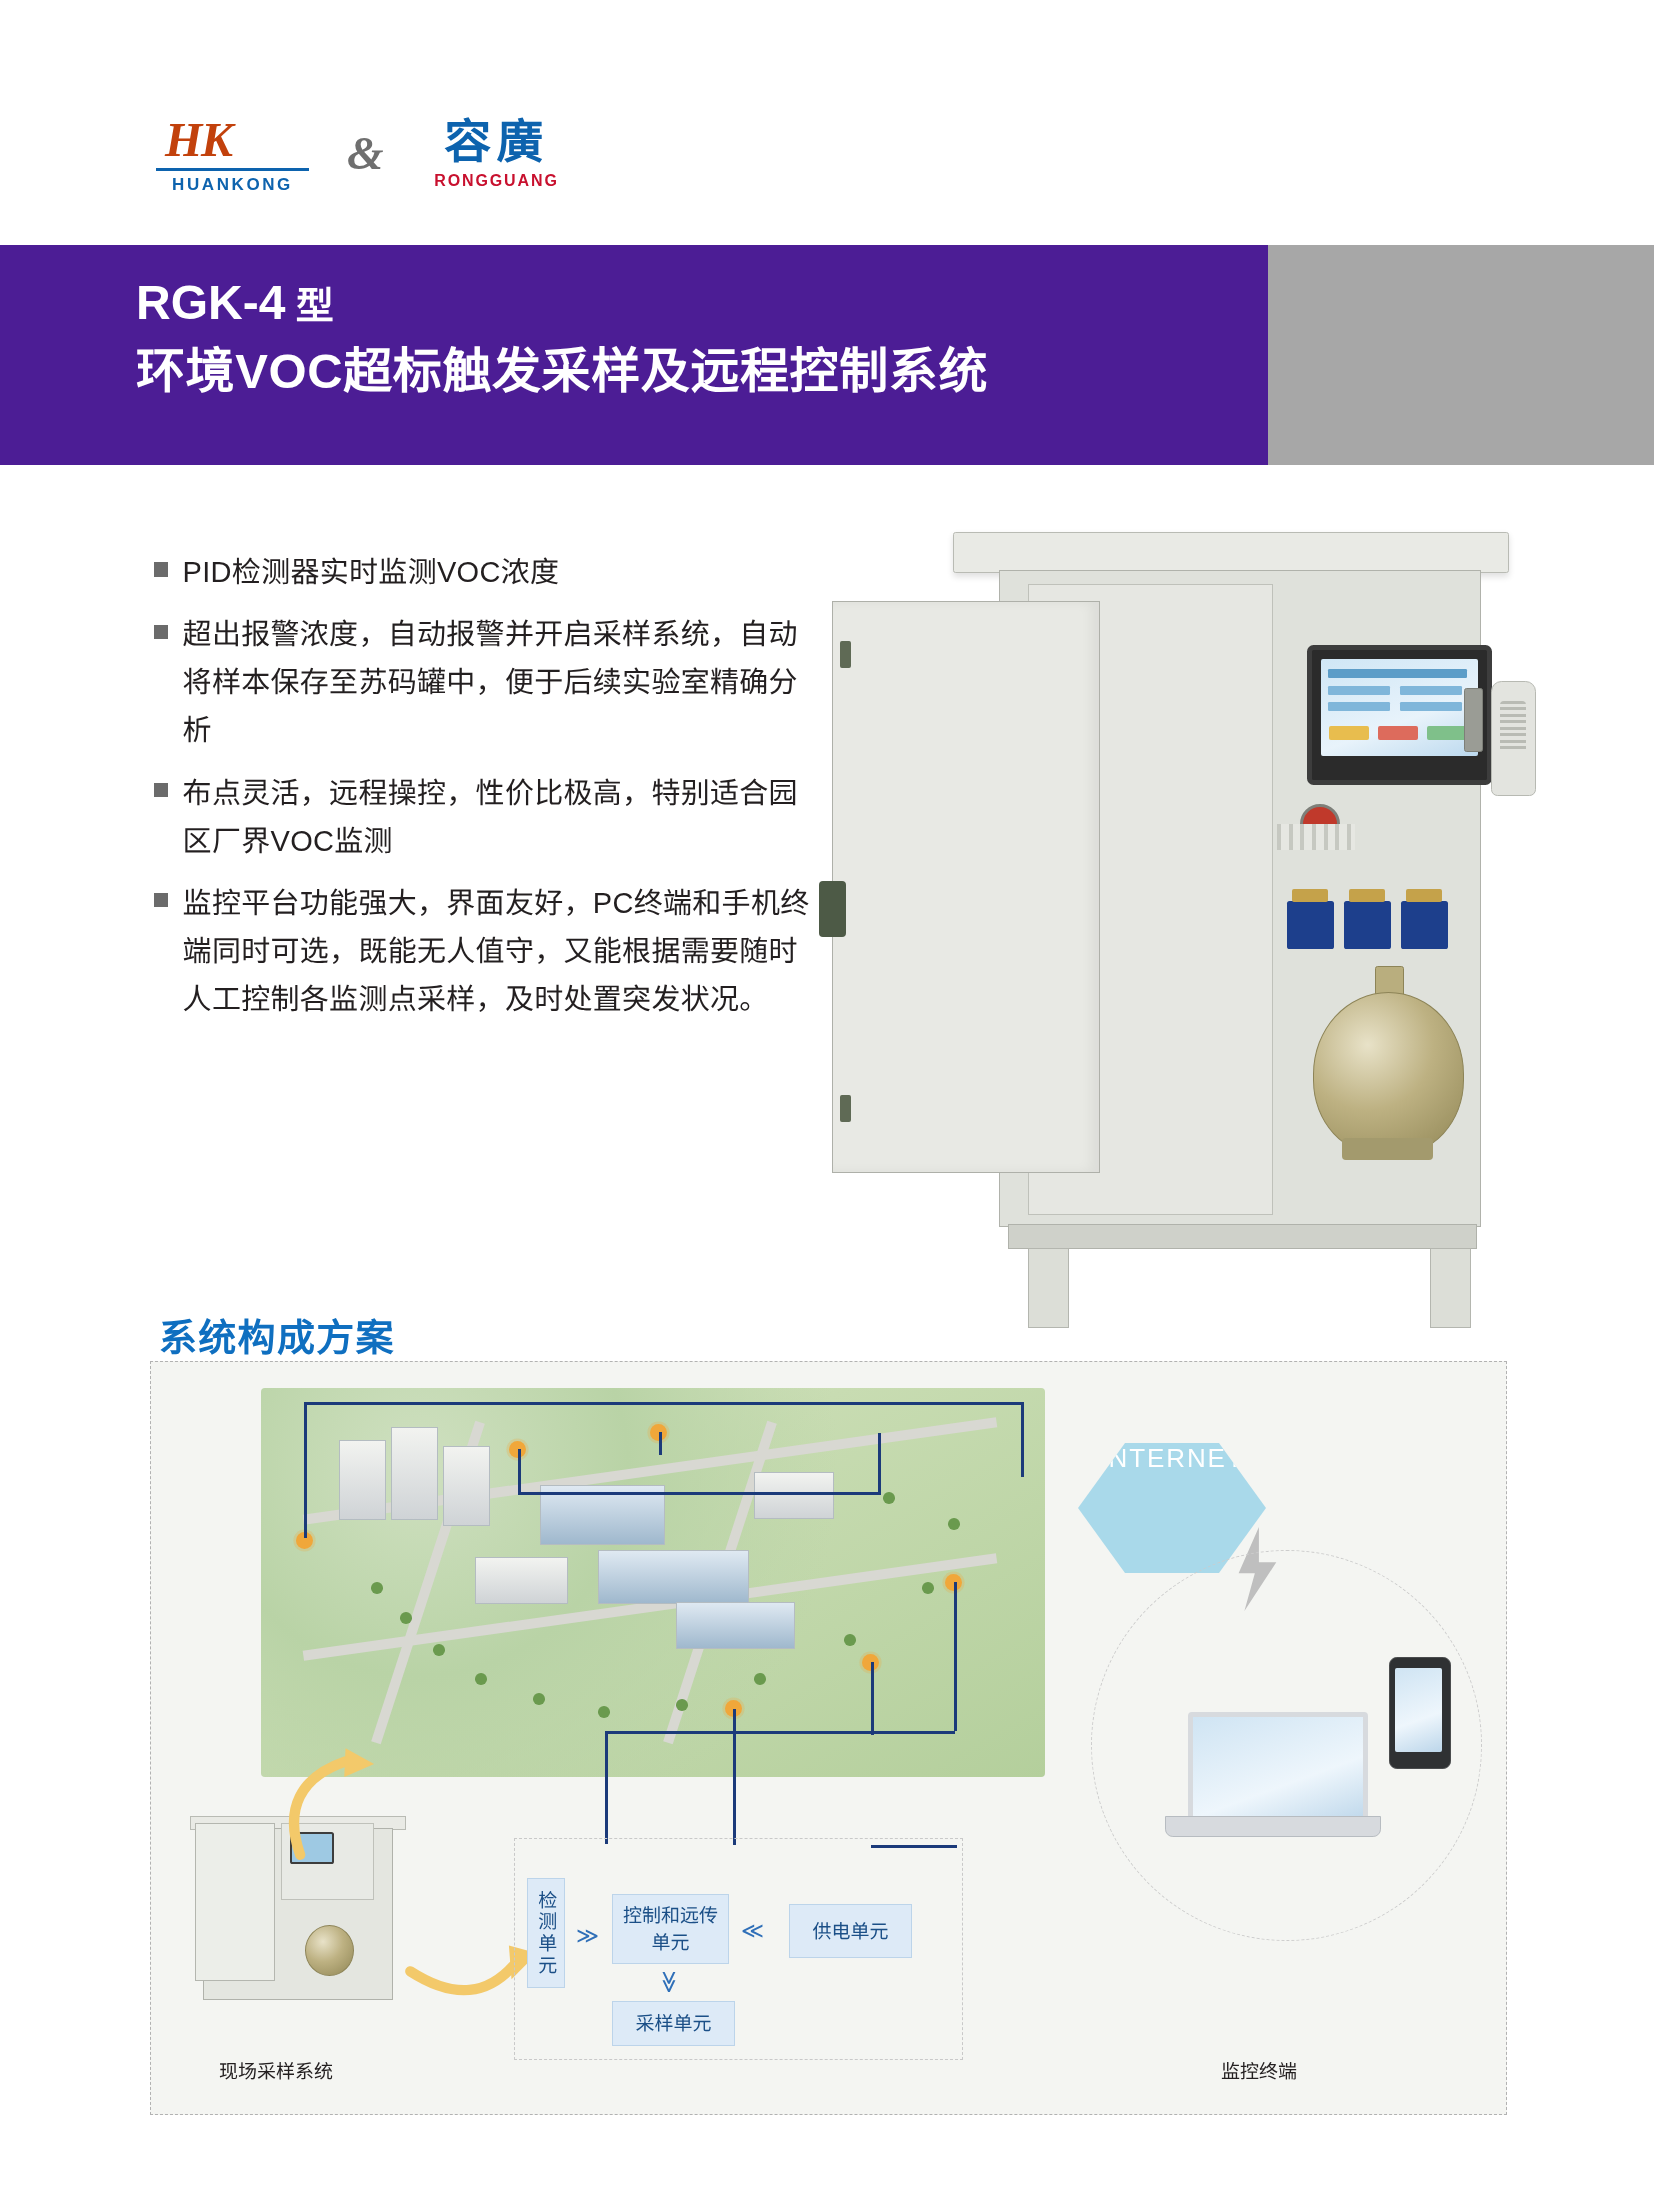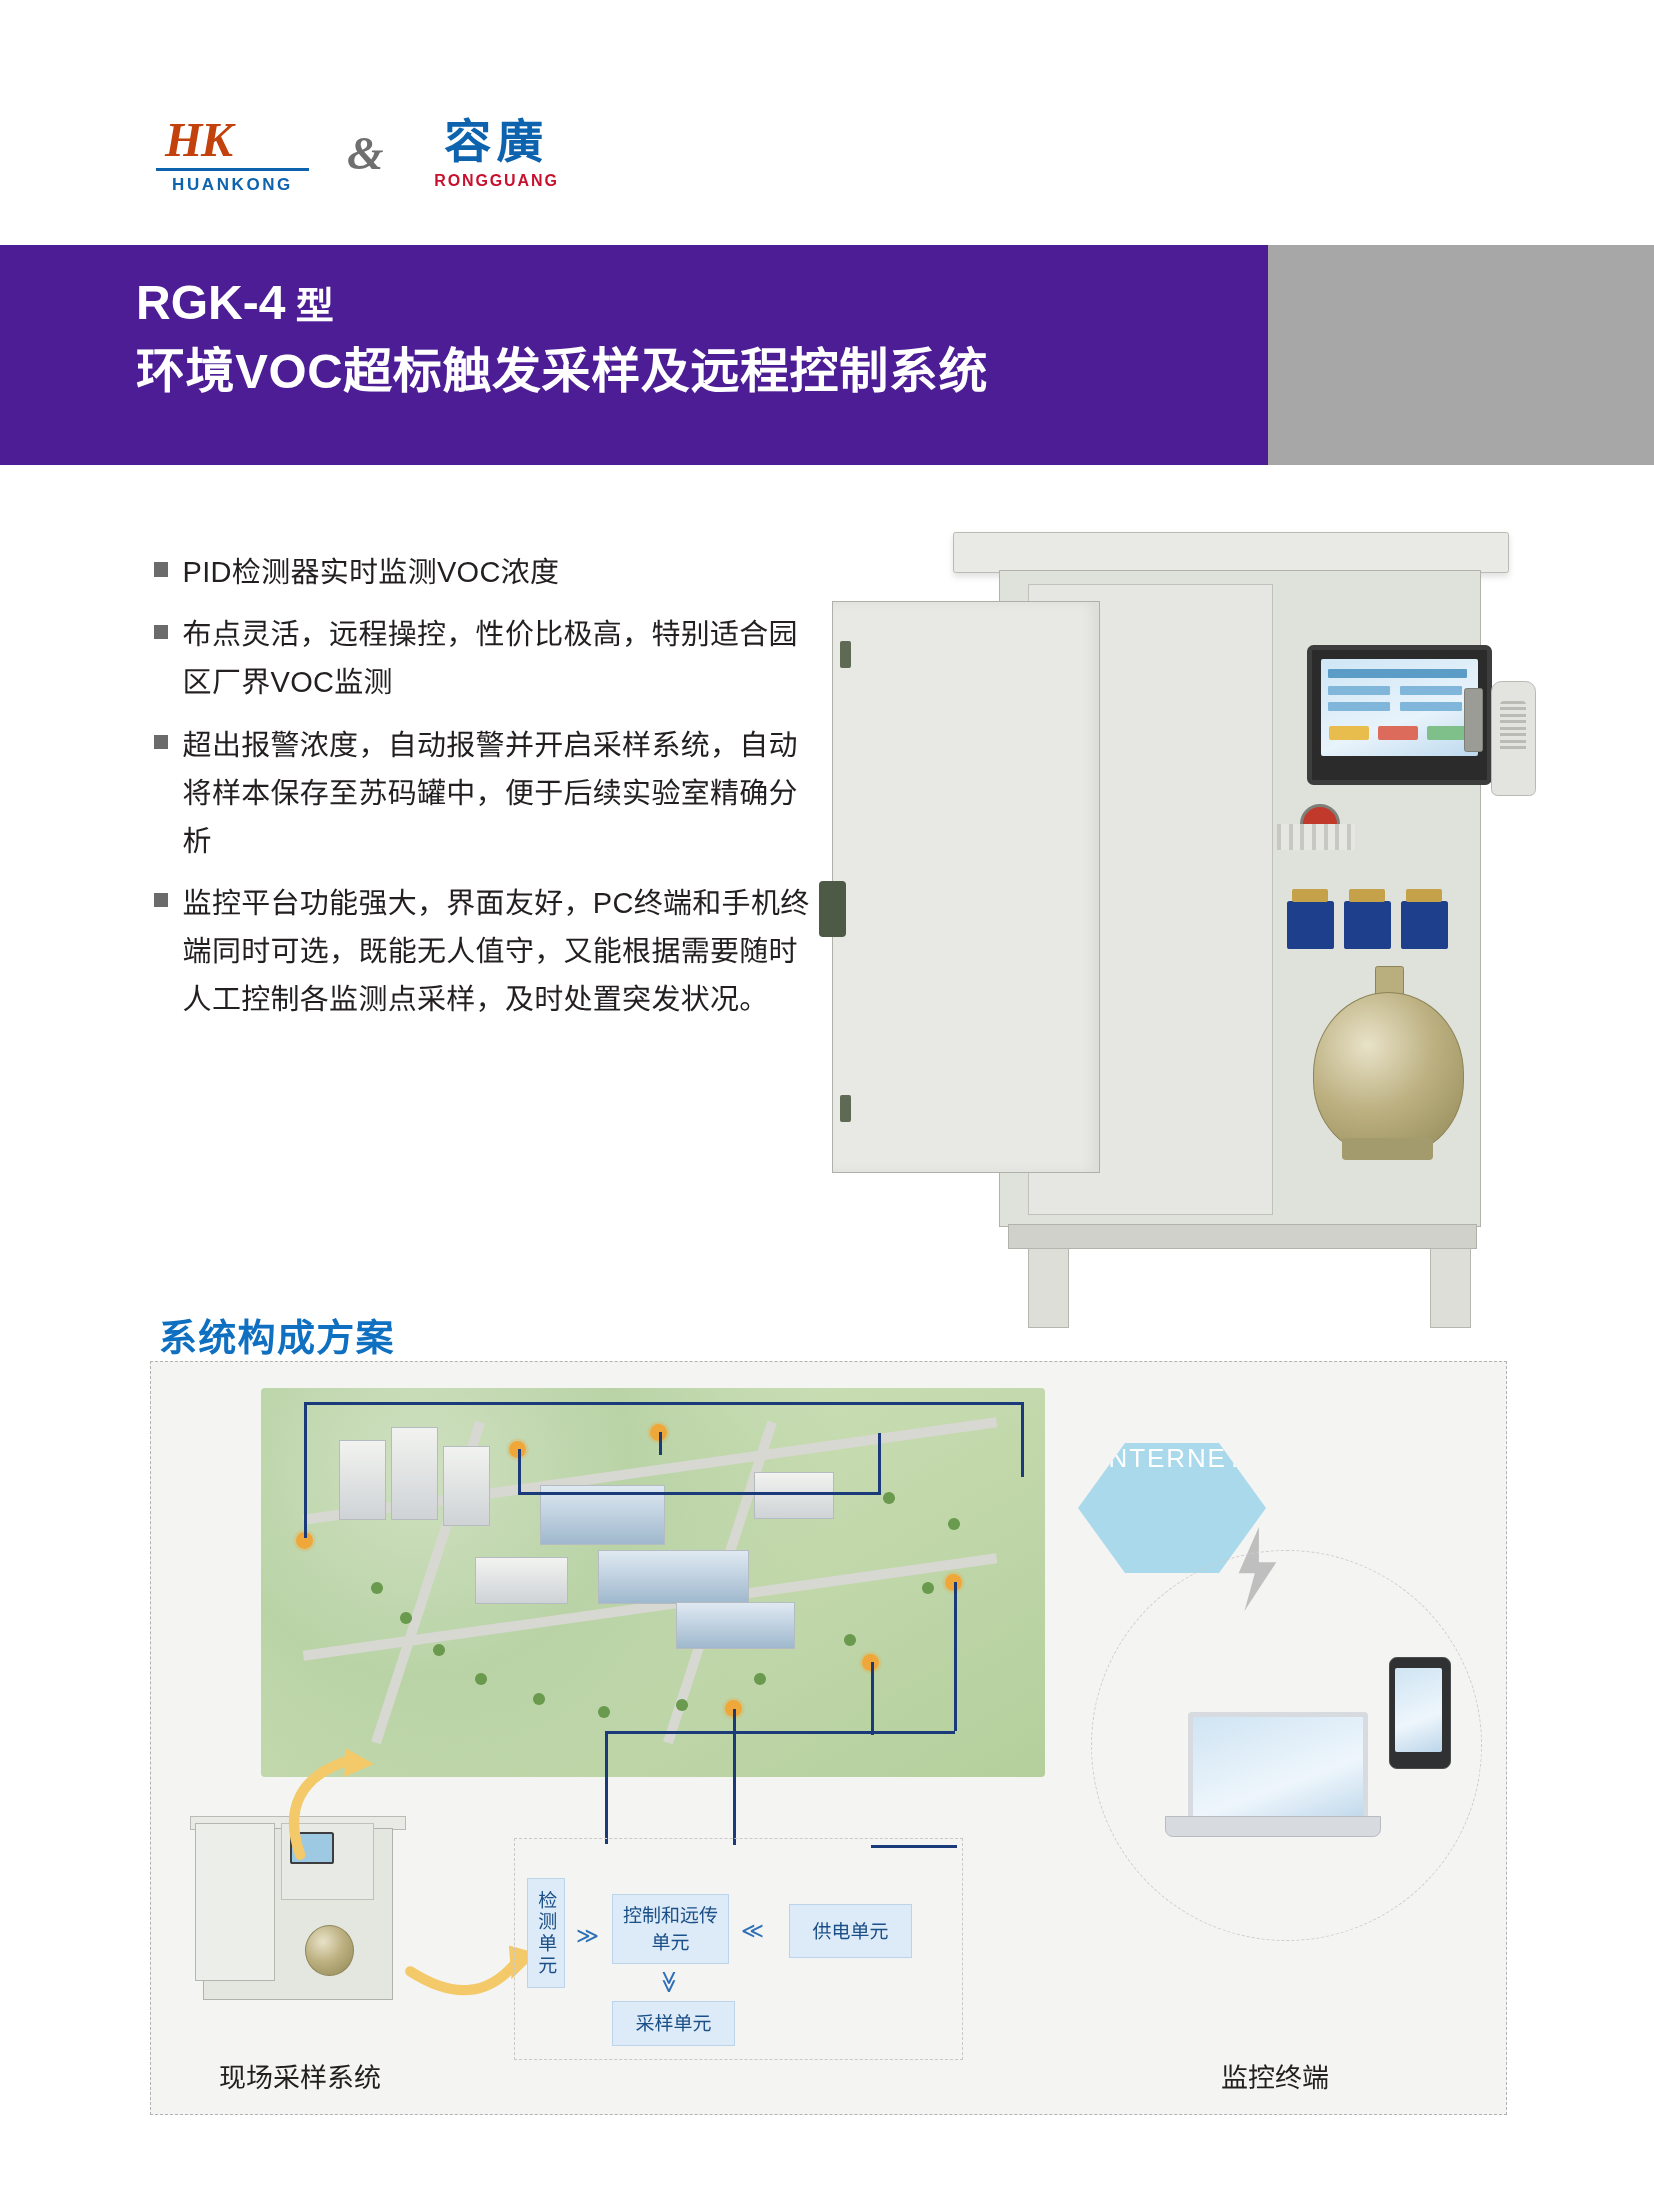--- a/index.html
+++ b/index.html
@@ -514,21 +514,21 @@
     border: 1.3px dashed #c9c9c9;
   }
   .chev {
     position: absolute;
     color: #2f6fb8;
     font-size: 22px;
     letter-spacing: -3.9px;
   }
   .caption {
     position: absolute;
-    font-size: 27px;
+    font-size: 19px;
     color: #231f20;
   }
 </style>
 </head>
 <body>
 
 <div class="logo-bar">
   <div class="logo-hk">
     <div class="hk-mark">HK</div>
     <div class="hk-rule"></div>
@@ -551,25 +551,25 @@
   </div>
 </div>
 
 <div class="bullets">
   <div class="bullet-row">
     <div class="bullet-sq"></div>
     <div class="bullet-text">PID检测器实时监测VOC浓度</div>
   </div>
   <div class="bullet-row">
     <div class="bullet-sq"></div>
-    <div class="bullet-text">布点灵活，远程操控，性价比极高，特别适合园区厂界VOC监测</div>
+    <div class="bullet-text">超出报警浓度，自动报警并开启采样系统，自动将样本保存至苏码罐中，便于后续实验室精确分析</div>
   </div>
   <div class="bullet-row">
     <div class="bullet-sq"></div>
-    <div class="bullet-text">超出报警浓度，自动报警并开启采样系统，自动将样本保存至苏码罐中，便于后续实验室精确分析</div>
+    <div class="bullet-text">布点灵活，远程操控，性价比极高，特别适合园区厂界VOC监测</div>
   </div>
   <div class="bullet-row">
     <div class="bullet-sq"></div>
     <div class="bullet-text">监控平台功能强大，界面友好，PC终端和手机终端同时可选，既能无人值守，又能根据需要随时人工控制各监测点采样，及时处置突发状况。</div>
   </div>
 </div>
 
 <div class="product">
   <div class="cab-top"></div>
   <div class="cab-body"></div>

